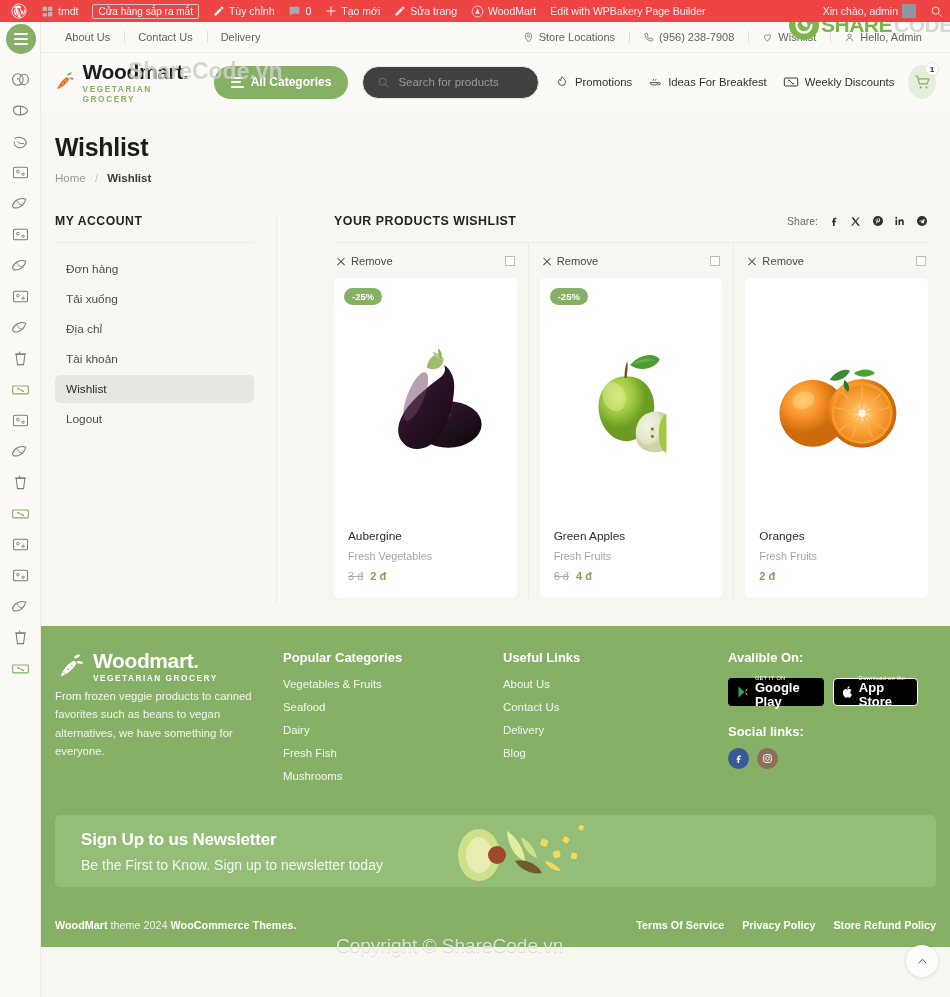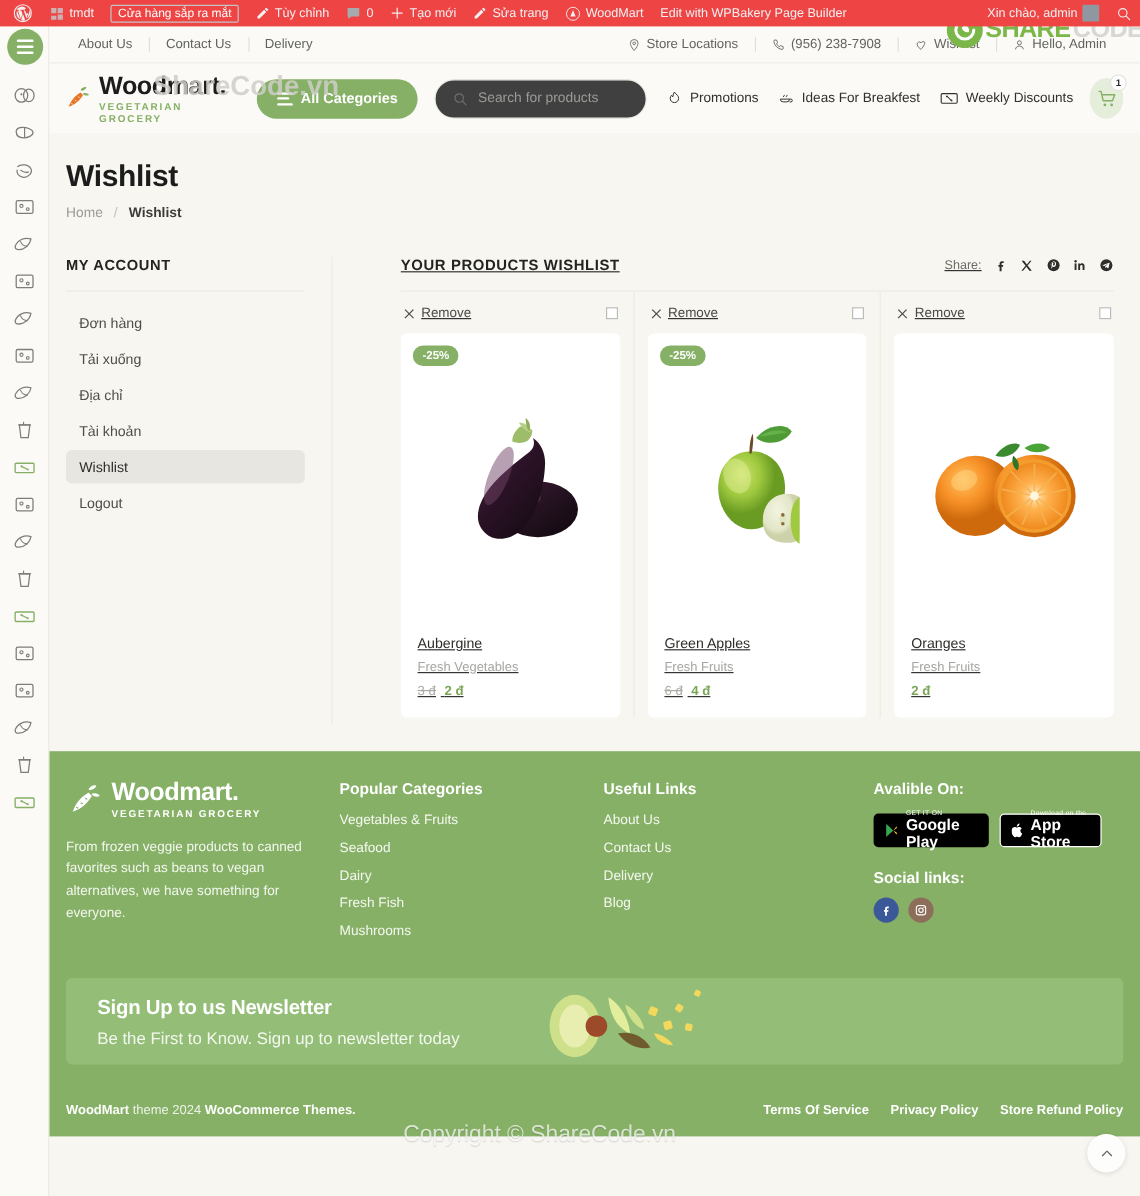--- a/index.html
+++ b/index.html
@@ -114,21 +114,21 @@
   .content { margin-left: 41px; display: flex; padding: 14px 22px 0 14px; gap: 35px; }
   .acct-sidebar { width: 222px; padding-right: 22px; border-right: 1px solid #ecebe5; min-height: 390px; }
   .acct-title { font-size: 12.2px; font-weight: 700; letter-spacing: .55px; color: #23231f; padding-bottom: 14px; border-bottom: 1px solid #ecebe5; }
   .acct-nav { padding-top: 12px; }
   .acct-nav a {
     display: block; font-size: 11.8px; color: #4d4d49; text-decoration: none;
     padding: 7px 11px; border-radius: 5px; margin-bottom: 2px;
   }
   .acct-nav a.active { background: #e7e6e1; color: #2c2c29; }
 
-  .wl-main { flex: 1; padding-left: 22px; text-decoration: underline; }
+  .wl-main { flex: 1; padding-left: 22px; }
   .wl-head { display: flex; align-items: center; padding-bottom: 14px; border-bottom: 1px solid #ecebe5; }
   .wl-head h2 { font-size: 12.4px; font-weight: 700; letter-spacing: .5px; color: #23231f; }
   .wl-share { margin-left: auto; display: flex; align-items: center; gap: 9px; font-size: 10.5px; color: #6d6d68; }
   .wl-share .sh-ico { width: 13px; height: 13px; display: flex; align-items: center; justify-content: center; color: #3a3a36; }
 
   .wl-grid { display: flex; gap: 0; }
   .wl-col { flex: 1; padding: 0 11px; border-right: 1px solid #ecebe5; }
   .wl-col:first-child { padding-left: 0; }
   .wl-col:last-child { border-right: none; padding-right: 0; }
 
@@ -156,21 +156,21 @@
   .price-new { color: #7aa757; font-weight: 700; }
   .price-single { color: #7aa757; font-weight: 700; }
 
   
   .footer { margin-left: 41px; margin-top: 22px; background: #86b066; color: #fff; padding: 24px 14px 0 14px; }
   .footer-top { display: flex; }
   .f-col1 { width: 228px; padding-right: 22px; }
   .f-logo { display: flex; align-items: center; gap: 8px; }
   .f-logo .fb-brand { font-size: 21px; font-weight: 700; letter-spacing: -.4px; line-height: 1; }
   .f-logo .fb-sub { font-size: 8.3px; font-weight: 700; letter-spacing: 1.5px; margin-top: 2px; }
-  .f-desc { margin-top: 14px; font-size: 11.3px; line-height: 1.62; color: #f2f7ee; }
+  .f-desc { margin-top: 4px; font-size: 11.3px; line-height: 1.62; color: #f2f7ee; }
   .f-col { padding-right: 18px; }
   .f-col.cats { width: 220px; }
   .f-col.links { width: 225px; }
   .f-h { font-size: 13px; font-weight: 700; margin-bottom: 13px; }
   .f-col a { display: block; font-size: 11.4px; color: #f4f8f0; text-decoration: none; margin-bottom: 11px; }
   .f-col.avail { flex: 1; }
   .store-badges { display: flex; gap: 9px; margin-bottom: 18px; }
   .badge-box { height: 28px; border-radius: 4px; display: flex; align-items: center; gap: 6px; padding: 0 9px; }
   .badge-gp { background: #000; }
   .badge-as { background: #000; border: 1px solid #fff; }

